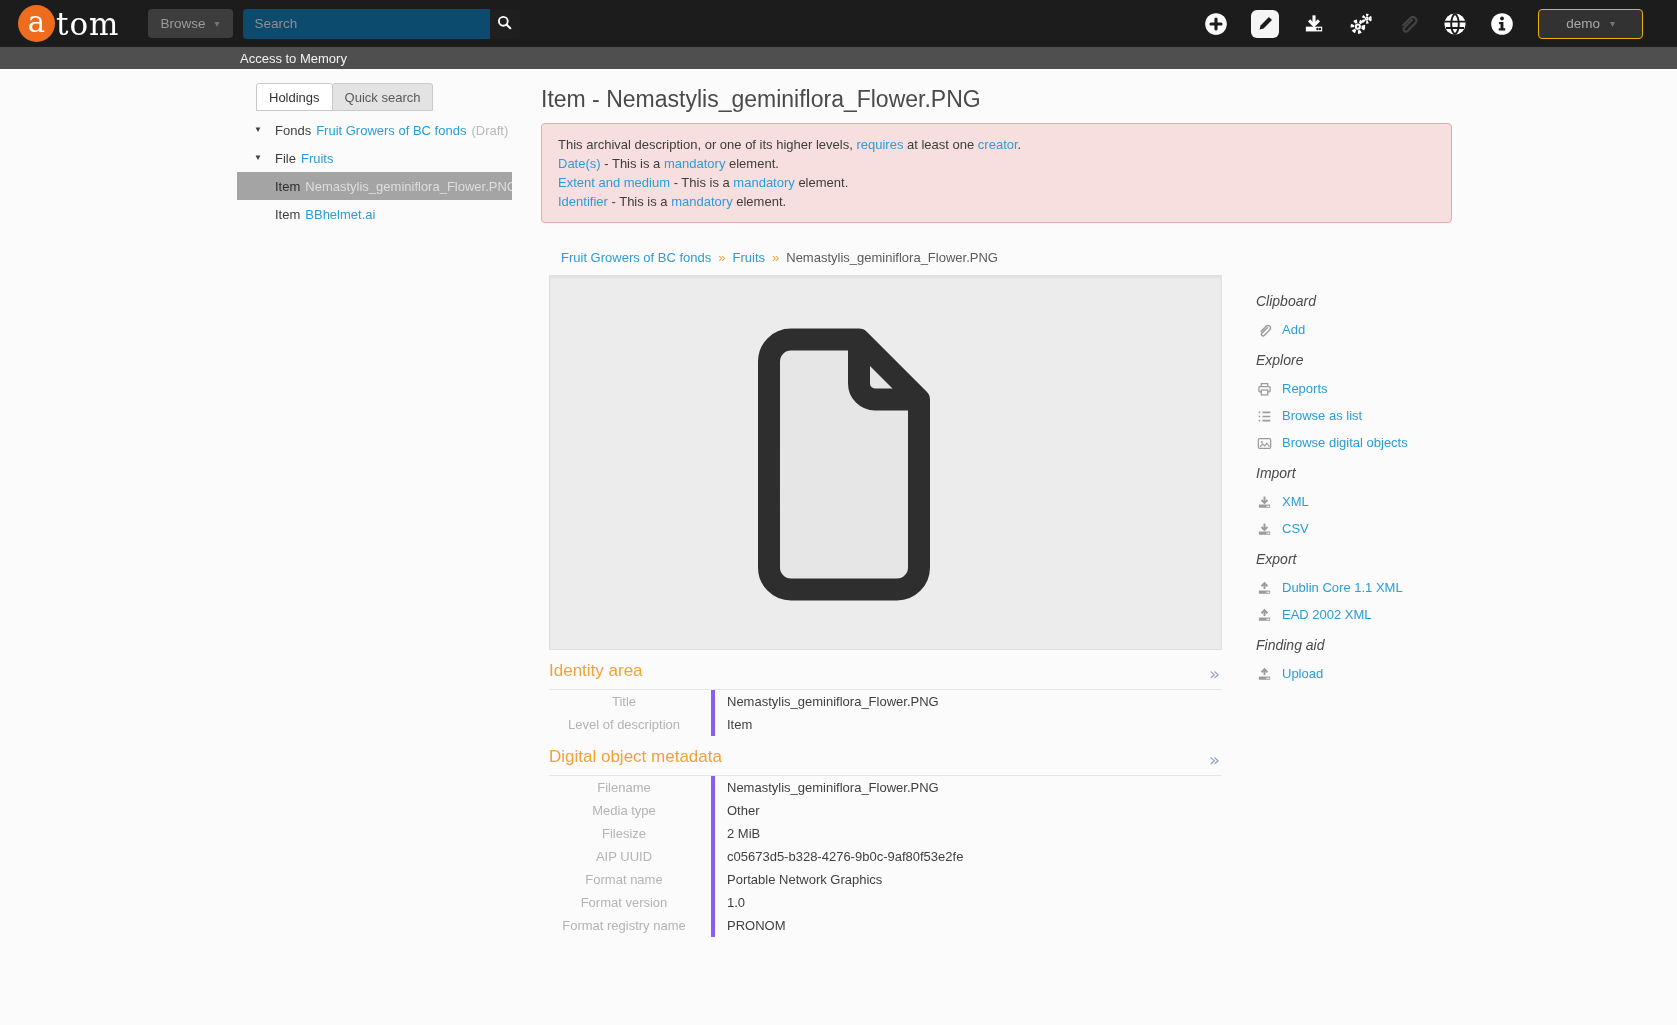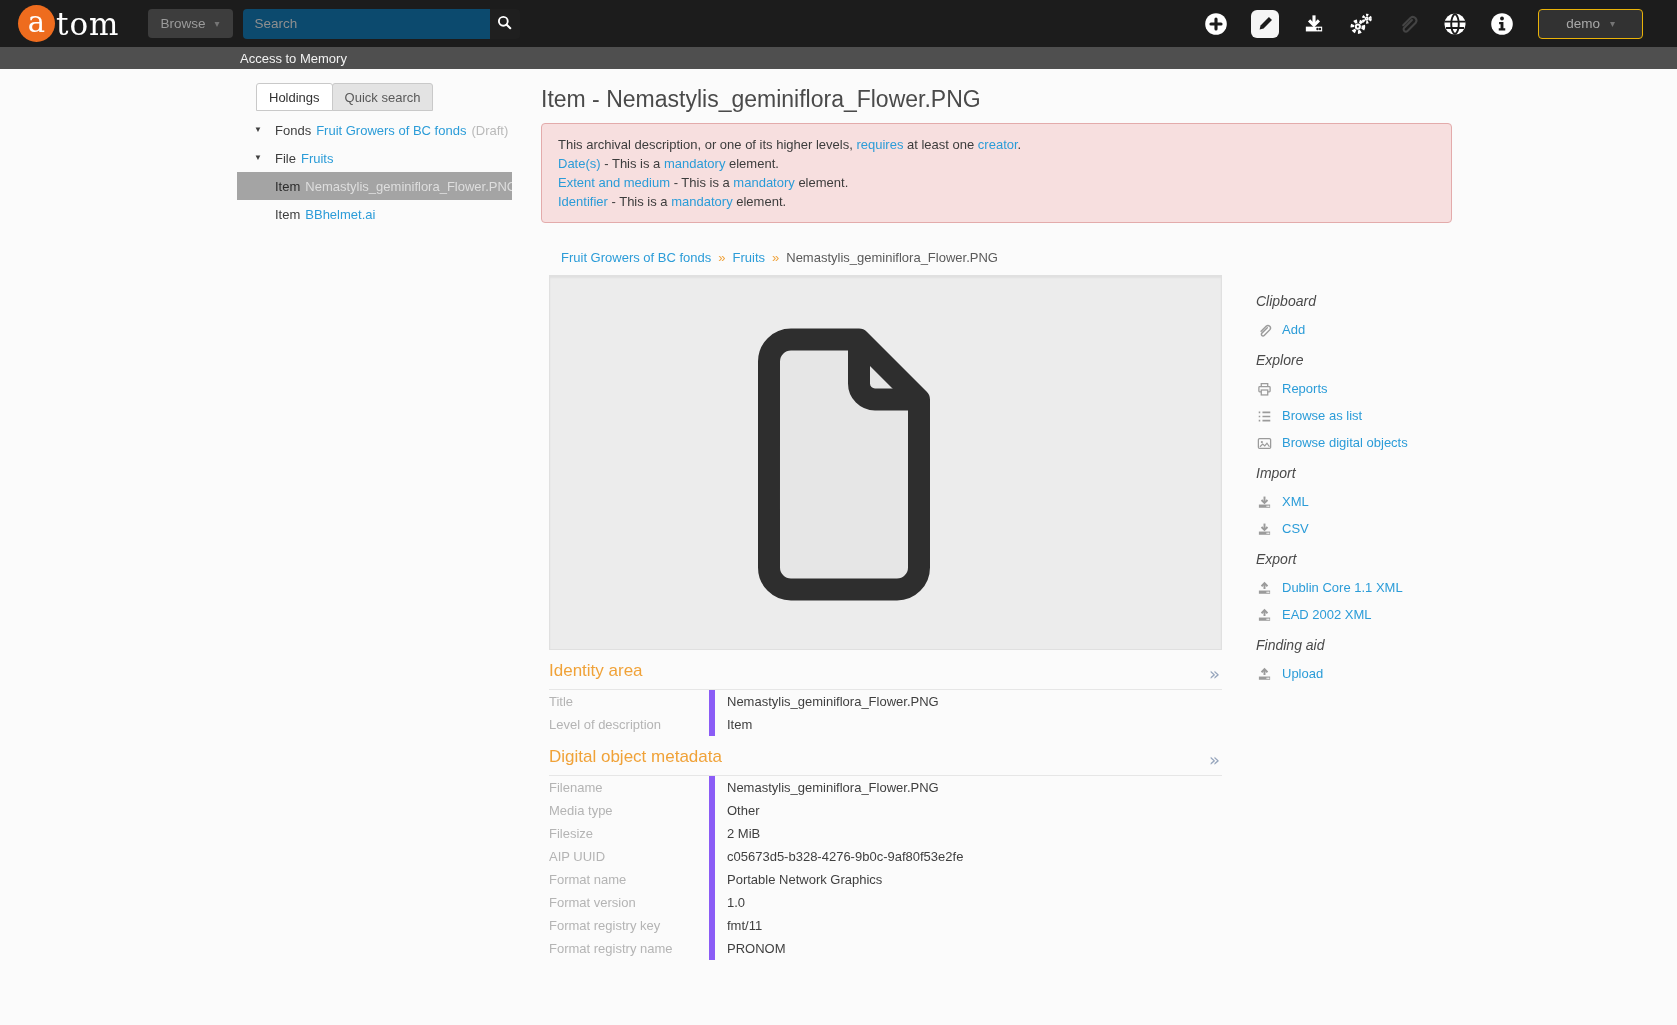--- a/index.html
+++ b/index.html
@@ -75,22 +75,22 @@
     box-shadow: inset 0 2px 2px rgba(0,0,0,0.05); }
   .file-icon { transform:translateX(-55px); cursor:pointer; }
   .sections { margin-left:8px; width:673px; }
   .section-head { display:flex; justify-content:space-between; align-items:flex-end;
     padding:11px 0 8px; border-bottom:1px solid #e6e6e6;gap:40px; }
   .section-head h2 { margin:0; font-size:17px; font-weight:400; color:#f0a238; }
   .expand-btn { color:#97a6bd; font-size:18px; line-height:15px; cursor:pointer; margin-right:2px;
     font-family:"DejaVu Sans",sans-serif; }
   .frow { display:flex; font-size:13px; line-height:18px; }
   .frow:first-of-type { margin-top:2px; }
-  .flabel { width:166px; min-width:166px; text-align:left; padding:2.5px 12px 2.5px 0;
-    color:#b4b4b4; border-right:6px solid #8b5cf6; }
+  .flabel { width:166px; min-width:166px; text-align:center; padding:2.5px 12px 2.5px 0;
+    color:#b4b4b4; border-right:4px solid #8b5cf6; }
   .fvalue { padding:2.5px 0 2.5px 12px; color:#3f3f3f; }
 
   
   .ctx { position:absolute; left:1256px; top:293px; width:210px; }
   .ctx-group { margin-bottom:13px; }
   .ctx h4 { margin:0 0 13px; font-size:14px; font-style:italic; font-weight:400; color:#4a4a4a; }
   .ctx-link { display:flex; align-items:flex-start; gap:9px; margin-bottom:10px; font-size:13px;
     color:#2b9cd8; cursor:pointer; }
   .ctx-link .cicon { width:17px; height:17px; color:#9b9b9b; display:flex; }
   .ctx-link .cicon svg { width:17px; height:17px; }
@@ -259,24 +259,20 @@
         </div>
         <div class="frow">
           <div class="flabel">Format name</div>
           <div class="fvalue">Portable Network Graphics</div>
         </div>
         <div class="frow">
           <div class="flabel">Format version</div>
           <div class="fvalue">1.0</div>
         </div>
         <div class="frow">
-          <div class="flabel">Format registry key</div>
-          <div class="fvalue">fmt/11</div>
-        </div>
-        <div class="frow">
           <div class="flabel">Format registry name</div>
           <div class="fvalue">PRONOM</div>
         </div>
       </div>
     </div>
 </div>
 
 <div class="ctx">
     <div class="ctx-group">
       <h4>Clipboard</h4>

